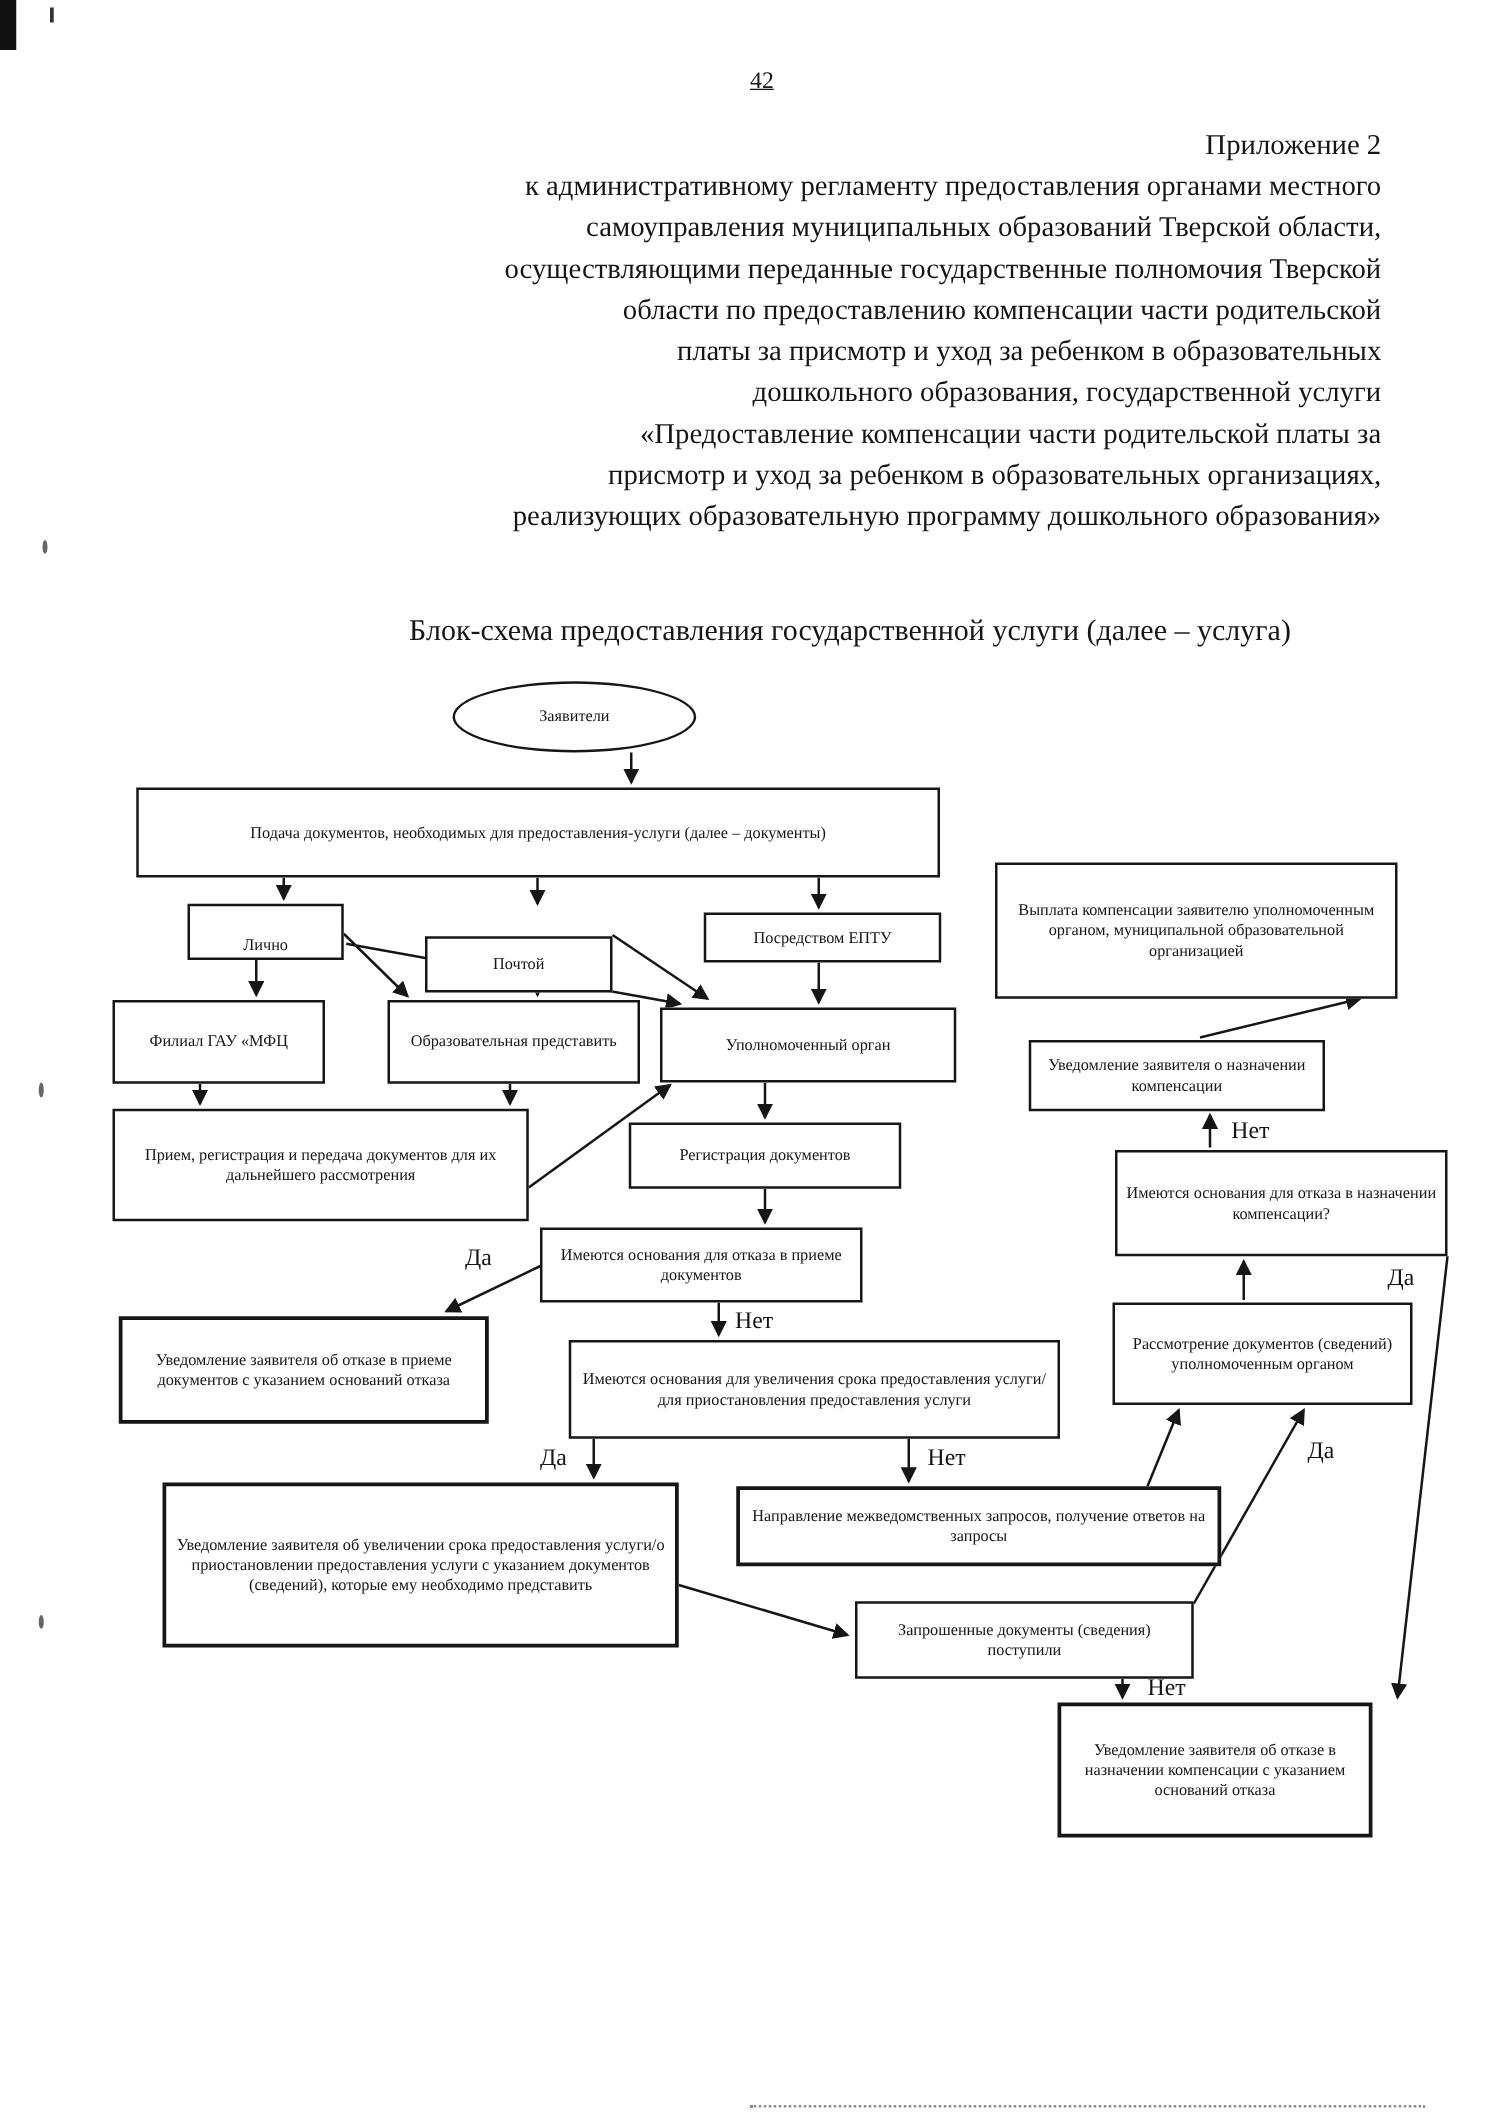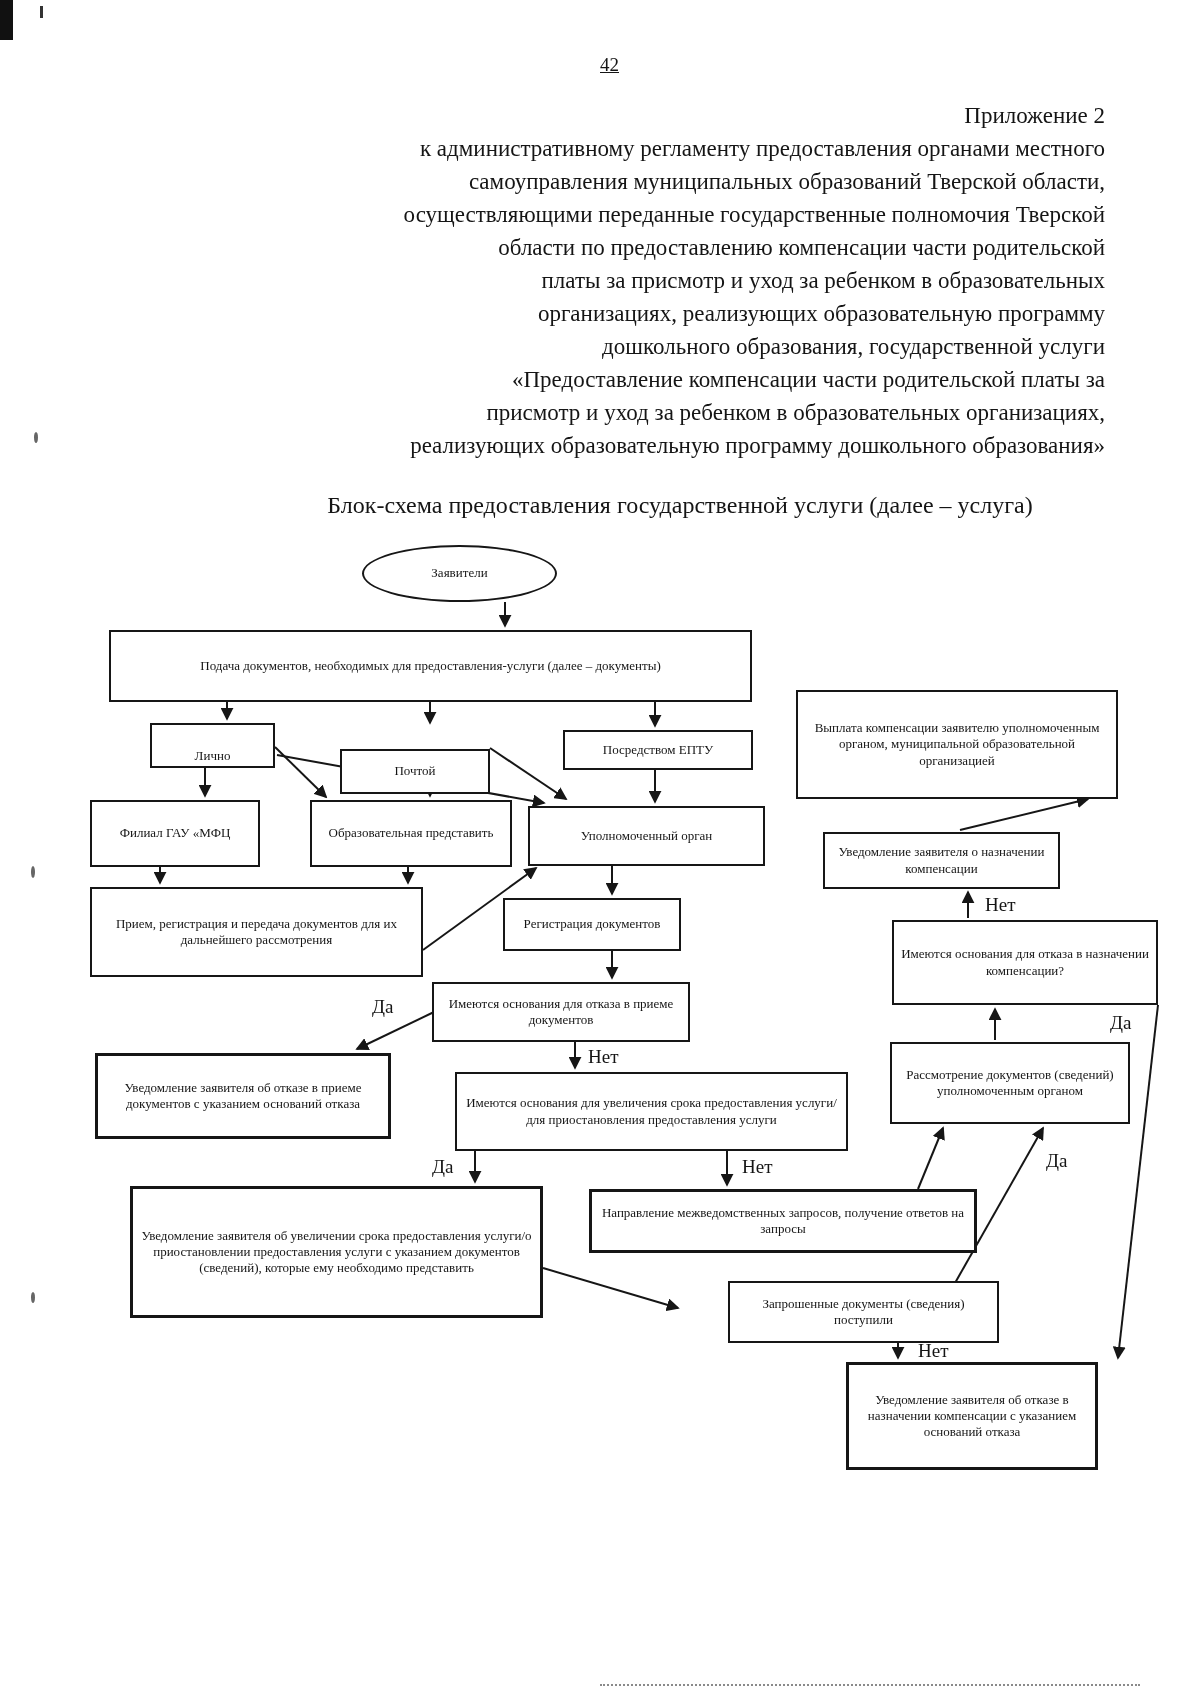--- a/index.html
+++ b/index.html
@@ -51,21 +51,20 @@
 
 <div class="page-number">42</div>
 
 <div class="appendix">
   <div>Приложение 2</div>
   <div>к административному регламенту предоставления органами местного</div>
   <div>самоуправления муниципальных образований Тверской области,</div>
   <div>осуществляющими переданные государственные полномочия Тверской</div>
   <div>области по предоставлению компенсации части родительской</div>
   <div>платы за присмотр и уход за ребенком в образовательных</div>
-  <div>организациях, реализующих образовательную программу</div>
   <div>дошкольного образования, государственной услуги</div>
   <div>«Предоставление компенсации части родительской платы за</div>
   <div>присмотр и уход за ребенком в образовательных организациях,</div>
   <div>реализующих образовательную программу дошкольного образования»</div>
 </div>
 
 <div class="diagram-title">Блок-схема предоставления государственной услуги (далее – услуга)</div>
 
 <svg class="connectors" width="1200" height="1695" viewBox="0 0 1200 1695">
   <defs>
@@ -133,21 +132,21 @@
 </div>
 
 <div class="node" style="left:528px;top:806px;width:237px;height:60px;">
   <span>Уполномоченный орган</span>
 </div>
 
 <div class="node" style="left:90px;top:887px;width:333px;height:90px;">
   <span>Прием, регистрация и передача документов для их дальнейшего рассмотрения</span>
 </div>
 
-<div class="node" style="left:503px;top:898px;width:178px;height:53px;">
+<div class="node" style="left:503px;top:898px;width:218px;height:53px;">
   <span>Регистрация документов</span>
 </div>
 
 <div class="node" style="left:432px;top:982px;width:258px;height:60px;">
   <span>Имеются основания для отказа в приеме документов</span>
 </div>
 
 <div class="node thick" style="left:95px;top:1053px;width:296px;height:86px;">
   <span>Уведомление заявителя об отказе в приеме документов с указанием оснований отказа</span>
 </div>
@@ -157,21 +156,21 @@
 </div>
 
 <div class="node thick" style="left:130px;top:1186px;width:413px;height:132px;">
   <span>Уведомление заявителя об увеличении срока предоставления услуги/о приостановлении предоставления услуги с указанием документов (сведений), которые ему необходимо представить</span>
 </div>
 
 <div class="node thick" style="left:589px;top:1189px;width:388px;height:64px;">
   <span>Направление межведомственных запросов, получение ответов на запросы</span>
 </div>
 
-<div class="node" style="left:684px;top:1281px;width:271px;height:62px;margin-left:44px;">
+<div class="node" style="left:684px;top:1281px;width:271px;height:62px;">
   <span>Запрошенные документы (сведения) поступили</span>
 </div>
 
 <div class="node thick" style="left:846px;top:1362px;width:252px;height:108px;">
   <span>Уведомление заявителя об отказе в назначении компенсации с указанием оснований отказа</span>
 </div>
 
 <div class="node" style="left:796px;top:690px;width:322px;height:109px;">
   <span>Выплата компенсации заявителю уполномоченным органом, муниципальной образовательной организацией</span>
 </div>

